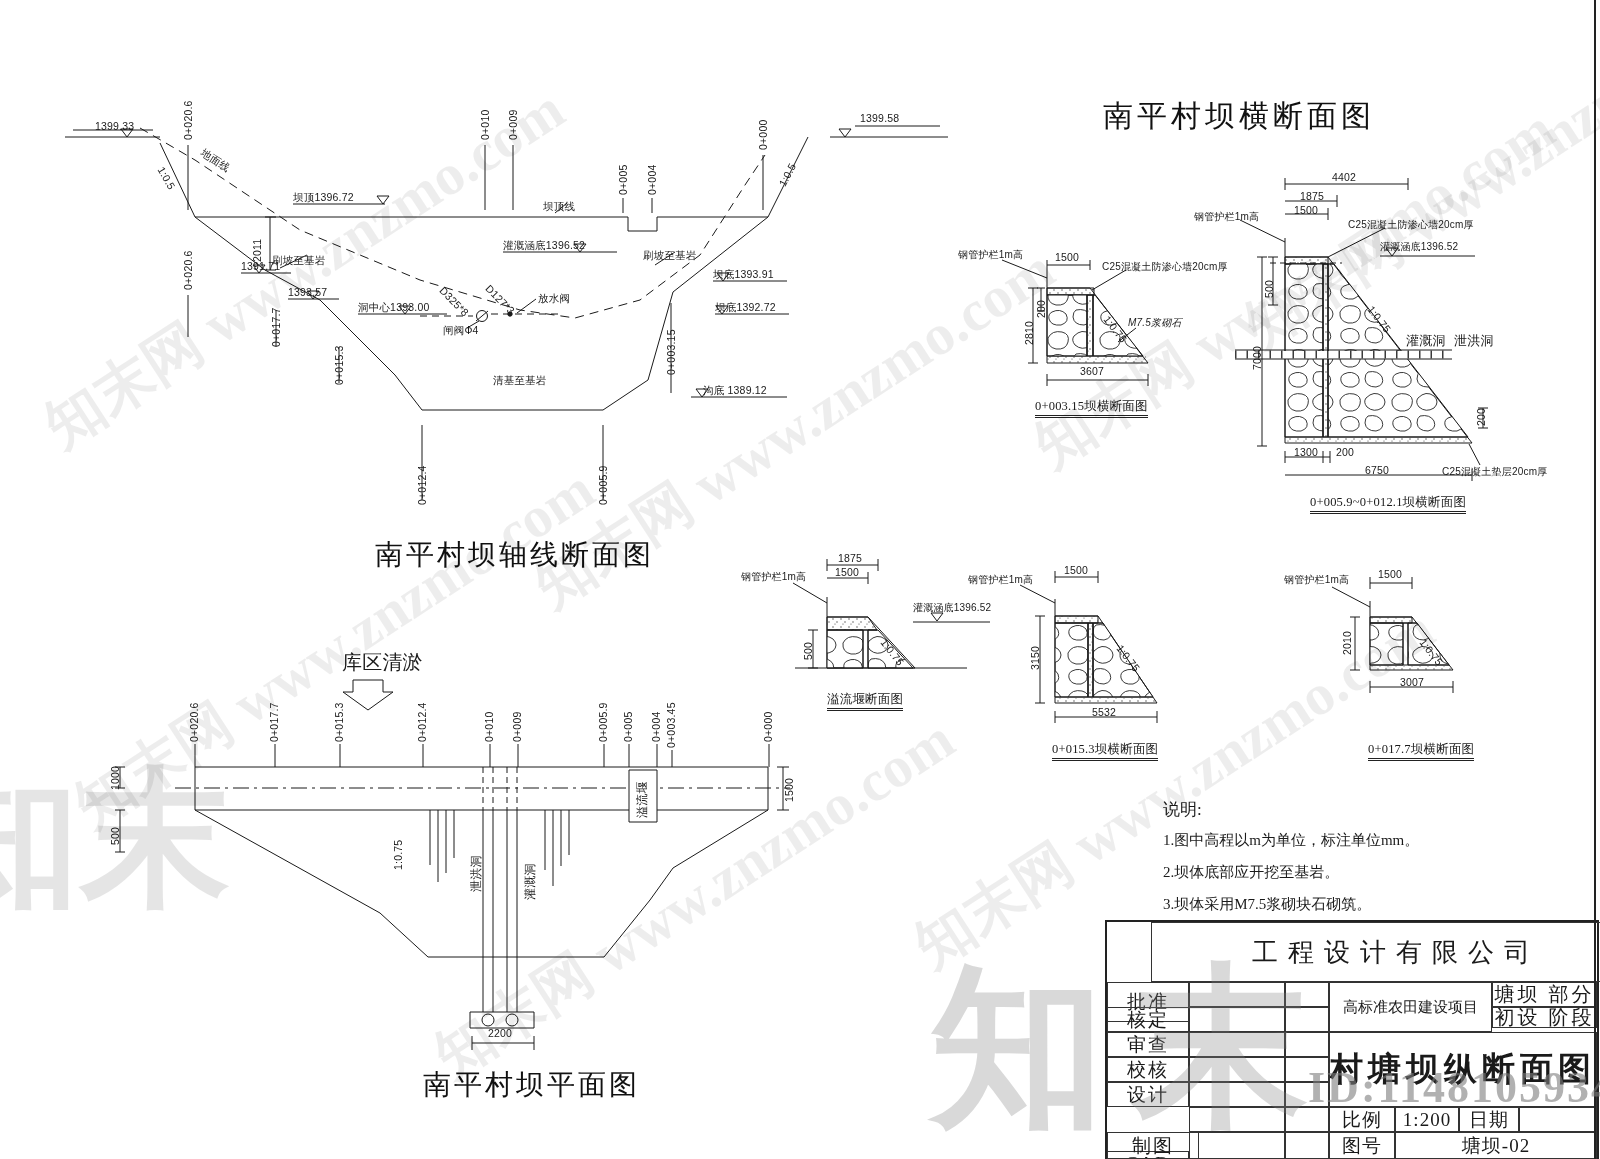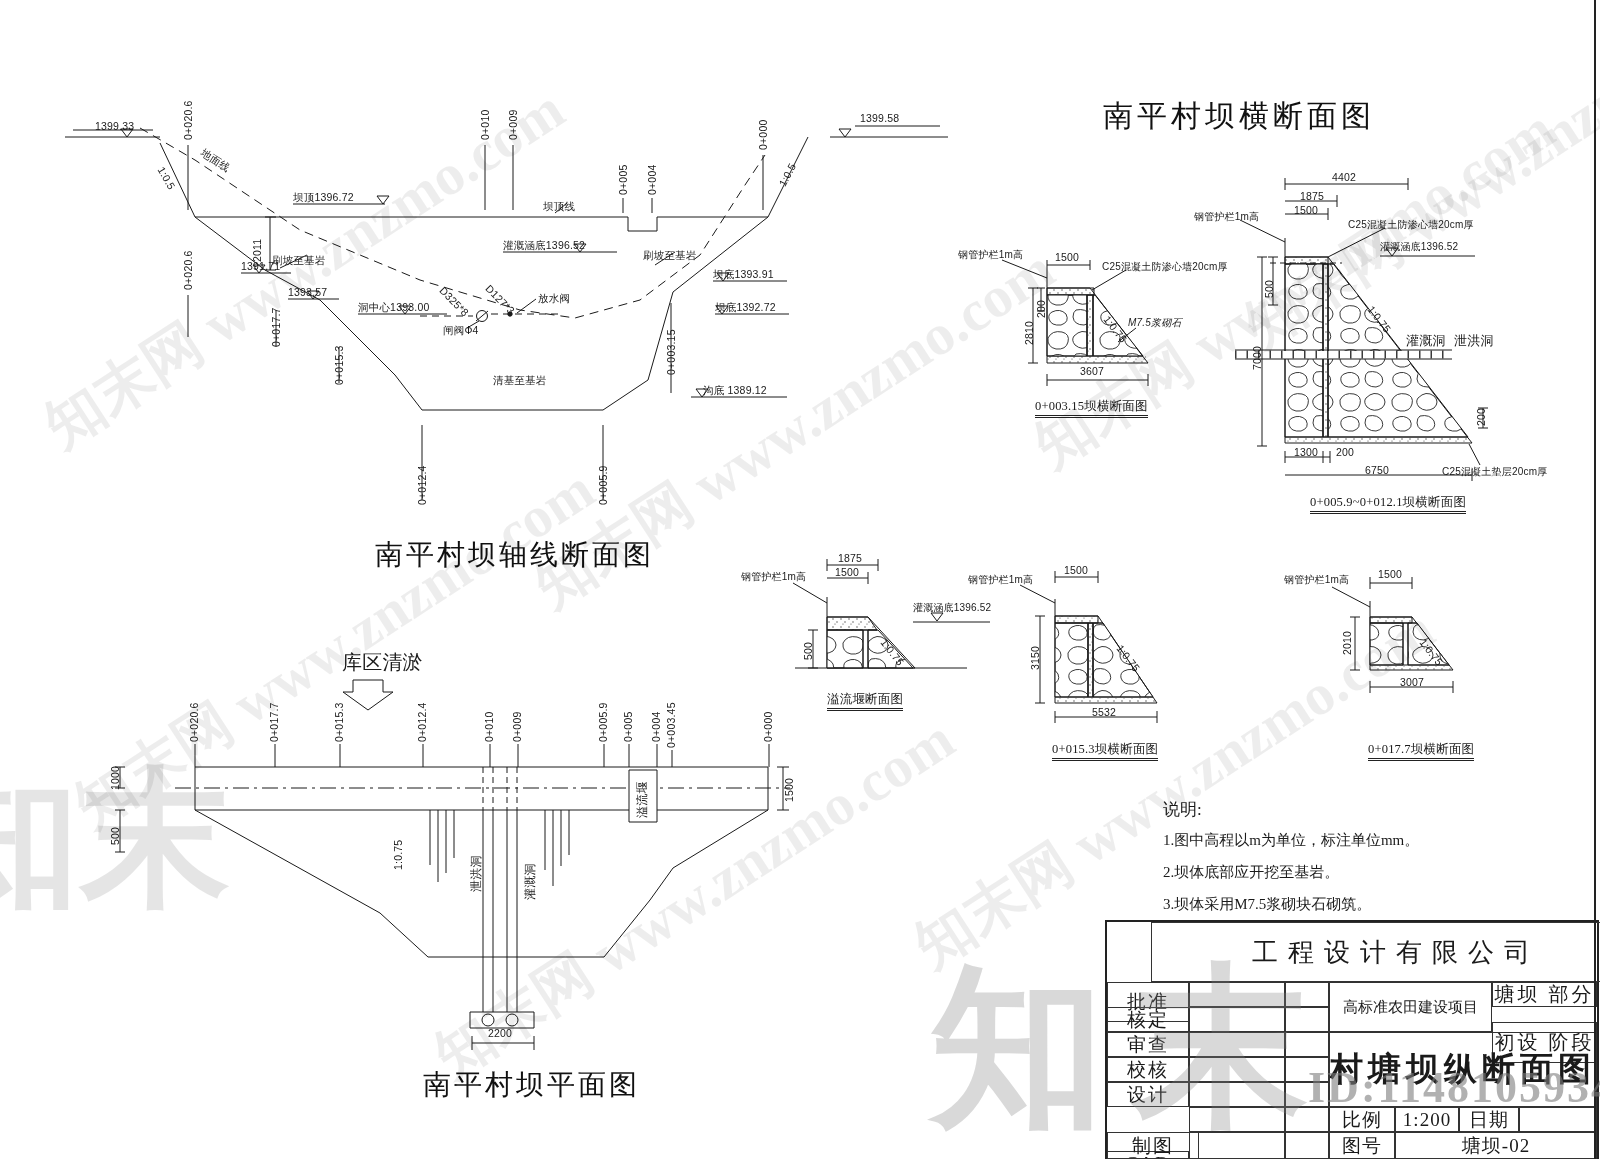--- a/index.html
+++ b/index.html
@@ -421,21 +421,21 @@
     <div class="tb-cell" style="left:178px;top:60px;width:44px;height:25px;"></div>
     <div class="tb-cell" style="left:178px;top:85px;width:44px;height:25px;"></div>
     <div class="tb-cell" style="left:178px;top:110px;width:44px;height:25px;"></div>
     <div class="tb-cell" style="left:178px;top:135px;width:44px;height:25px;"></div>
     <div class="tb-cell" style="left:178px;top:160px;width:44px;height:25px;"></div>
     <div class="tb-cell" style="left:178px;top:185px;width:44px;height:25px;"></div>
     <div class="tb-cell" style="left:178px;top:210px;width:44px;height:27px;"></div>
 
     <div class="tb-cell tb-project" style="left:222px;top:60px;width:163px;height:50px;">高标准农田建设项目</div>
     <div class="tb-cell tb-part" style="left:385px;top:60px;width:105px;height:25px;">塘坝  部分</div>
-    <div class="tb-cell tb-stage" style="left:385px;top:100px;width:105px;height:41px;">初设  阶段</div>
+    <div class="tb-cell tb-stage" style="left:385px;top:85px;width:105px;height:21px;">初设  阶段</div>
 
     <div class="tb-cell tb-title" style="left:222px;top:110px;width:268px;height:75px;">村塘坝纵断面图</div>
 
     <div class="tb-cell tb-small" style="left:222px;top:185px;width:66px;height:25px;">比例</div>
     <div class="tb-cell tb-small" style="left:288px;top:185px;width:64px;height:25px;">1:200</div>
     <div class="tb-cell tb-small" style="left:352px;top:185px;width:60px;height:25px;">日期</div>
     <div class="tb-cell tb-small" style="left:412px;top:185px;width:78px;height:25px;"></div>
 
     <div class="tb-cell tb-small" style="left:222px;top:210px;width:66px;height:27px;">图号</div>
     <div class="tb-cell tb-small" style="left:288px;top:210px;width:202px;height:27px;">塘坝-02</div>

